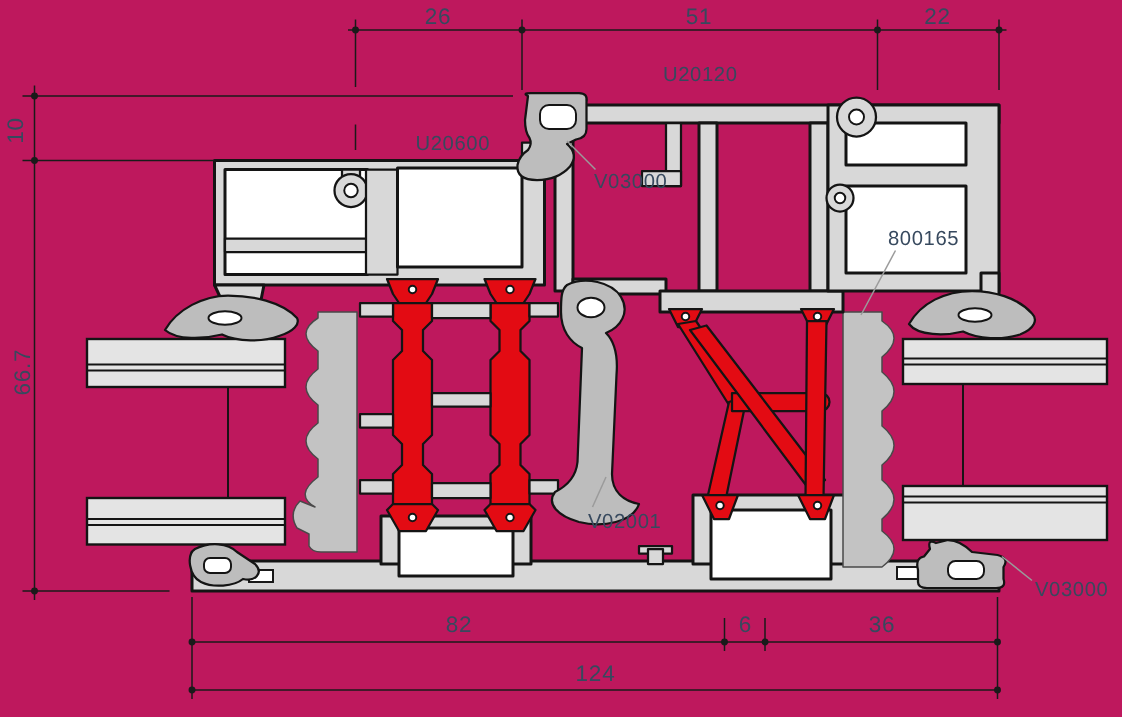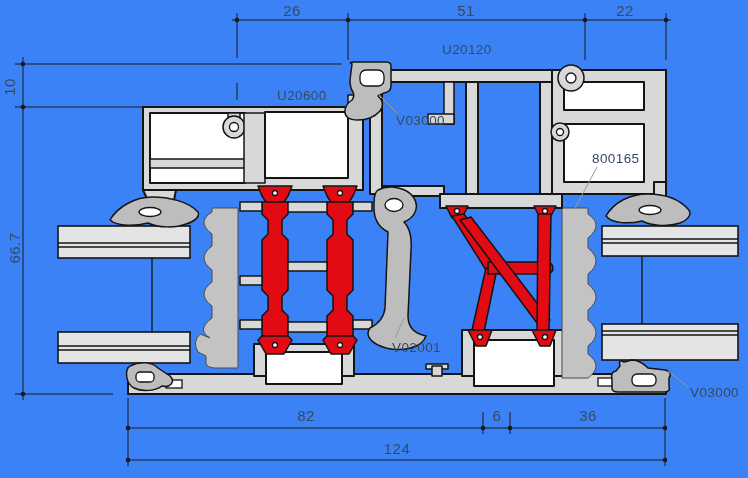--- a/index.html
+++ b/index.html
@@ -1,16 +1,16 @@
 <!DOCTYPE html>
 <html><head>
 <meta charset="utf-8">
 <style>
   html,body{margin:0;padding:0;background:#ffffff;}
-  .stage{position:relative;width:748px;height:478px;background:#3b82f6;overflow:hidden;
+  .stage{position:relative;width:748px;height:478px;background:#be185d;overflow:hidden;
          font-family:"Liberation Sans",sans-serif;}
   svg{display:block}
   .dim-text{fill:#37495e;font-size:15px;font-family:"Liberation Sans",sans-serif;letter-spacing:.5px;}
   .lbl-text{fill:#37495e;font-size:13.5px;font-family:"Liberation Sans",sans-serif;letter-spacing:.4px;}
   .dimline{stroke:#1a1a1a;stroke-width:1;fill:none;}
   .dot{fill:#1a1a1a;}
   .leader{stroke:#9b9b9b;stroke-width:1;fill:none;}
   .alu{fill:#d8d8d8;stroke:#141414;stroke-width:2;stroke-linejoin:round;}
   .alu-thin{fill:#d8d8d8;stroke:#141414;stroke-width:1.5;stroke-linejoin:round;}
   .chamber{fill:#ffffff;stroke:#141414;stroke-width:2;stroke-linejoin:round;}

